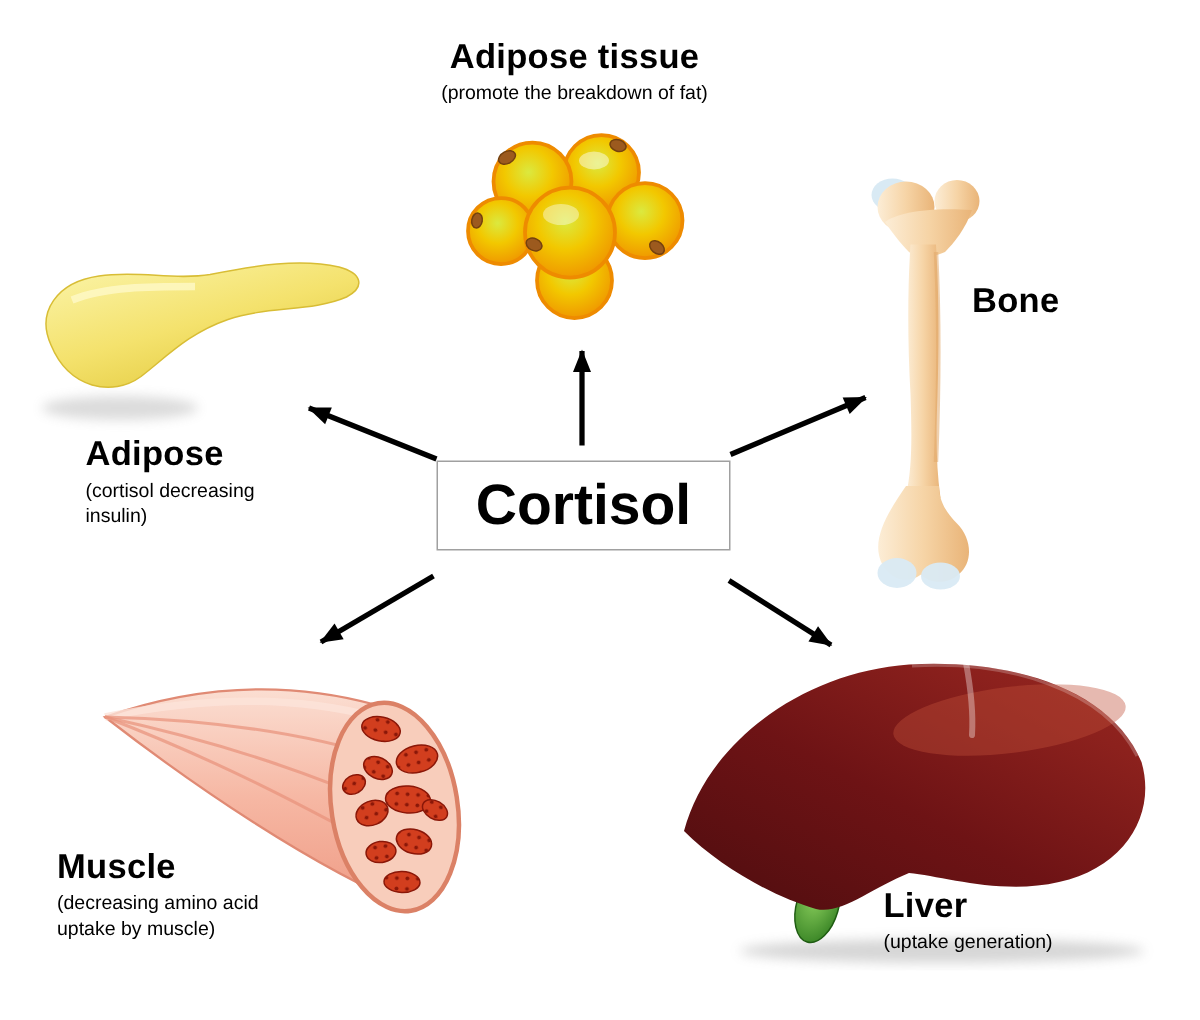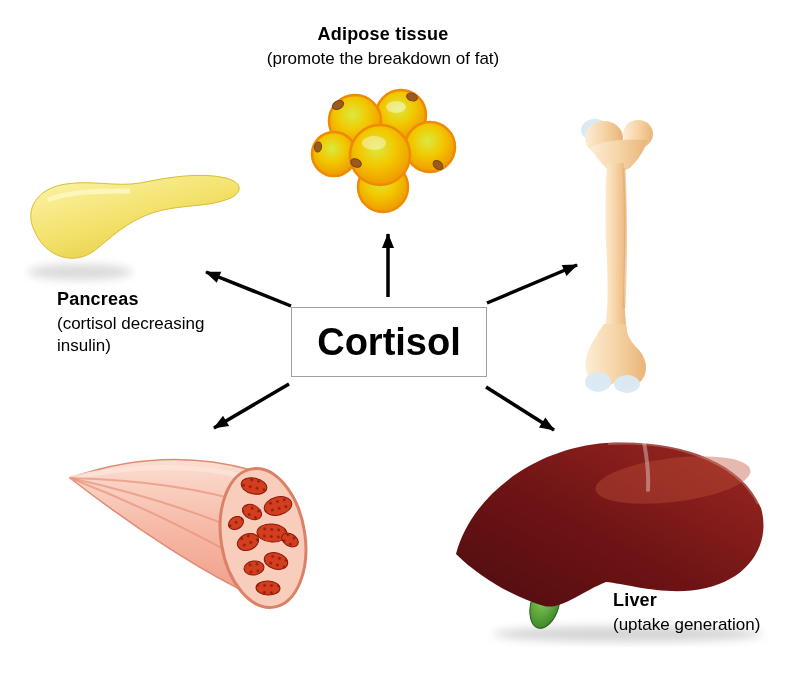--- a/index.html
+++ b/index.html
@@ -1,28 +1,28 @@
 <!DOCTYPE html>
 <html><head>
 <meta charset="utf-8">
 <style>
   * { box-sizing: border-box; }
   html, body { margin: 0; padding: 0; }
   body { background: #ffffff; font-family: "Liberation Sans", sans-serif; color: #000; }
   .canvas { position: relative; width: 800px; height: 680px; background: #fff; overflow: hidden; }
   .abs { position: absolute; }
-  .node-label .t { font-size: 18px; font-weight: bold; letter-spacing: .2px; }
-  .node-label .d { font-size: 17px; line-height: 1.3; white-space: pre-line; margin-top: 3px; }
+  .node-label .t { font-size: 23px; font-weight: bold; letter-spacing: .2px; }
+  .node-label .d { font-size: 13px; line-height: 1.3; white-space: pre-line; margin-top: 3px; }
   .adipose-label { left: 233px; top: 24px; width: 300px; text-align: center; }
   .pancreas-label { left: 57px; top: 289px; }
   .bone-label { left: 648px; top: 187px; }
   .muscle-label { left: 38px; top: 564px; }
-  .liver-label { left: 613px; top: 590px; }
+  .liver-label { left: 589px; top: 590px; }
   .cortisol-box {
-    left: 291px; top: 307px; width: 196px; height: 70px;
+    left: 291px; top: 307px; width: 196px; height: 60px;
     background: #fff; border: 1px solid #a0a0a0;
     display: flex; align-items: center; justify-content: center;
   }
   .cortisol-box span { font-size: 38px; font-weight: bold; }
   svg.layer { position: absolute; left: 0; top: 0; }
 </style>
 </head>
 <body>
 
 <div class="canvas">
@@ -167,28 +167,34 @@
       <path d="M 160 12 C 225 8 288 28 310 72" stroke="rgba(255,255,255,0.22)" stroke-width="2" fill="none"></path>
     </g>
   </svg>
 
   <div class="abs node-label adipose-label">
     <div class="t">Adipose tissue</div>
     <div class="d">(promote the breakdown of fat)</div>
   </div>
 
   <div class="abs node-label bone-label">
+    <div class="t">Bone</div>
   </div>
 
   <div class="abs node-label pancreas-label">
-    <div class="t">Pancreas</div>
+    <div class="t">Adipose</div>
     <div class="d">(cortisol decreasing
 insulin)</div>
   </div>
 
+  <div class="abs node-label muscle-label">
+    <div class="t">Muscle</div>
+    <div class="d">(decreasing amino acid
+uptake by muscle)</div>
+  </div>
 
   <div class="abs node-label liver-label">
     <div class="t">Liver</div>
     <div class="d">(uptake generation)</div>
   </div>
 
   <div class="abs cortisol-box">
     <span>Cortisol</span>
   </div>
 

